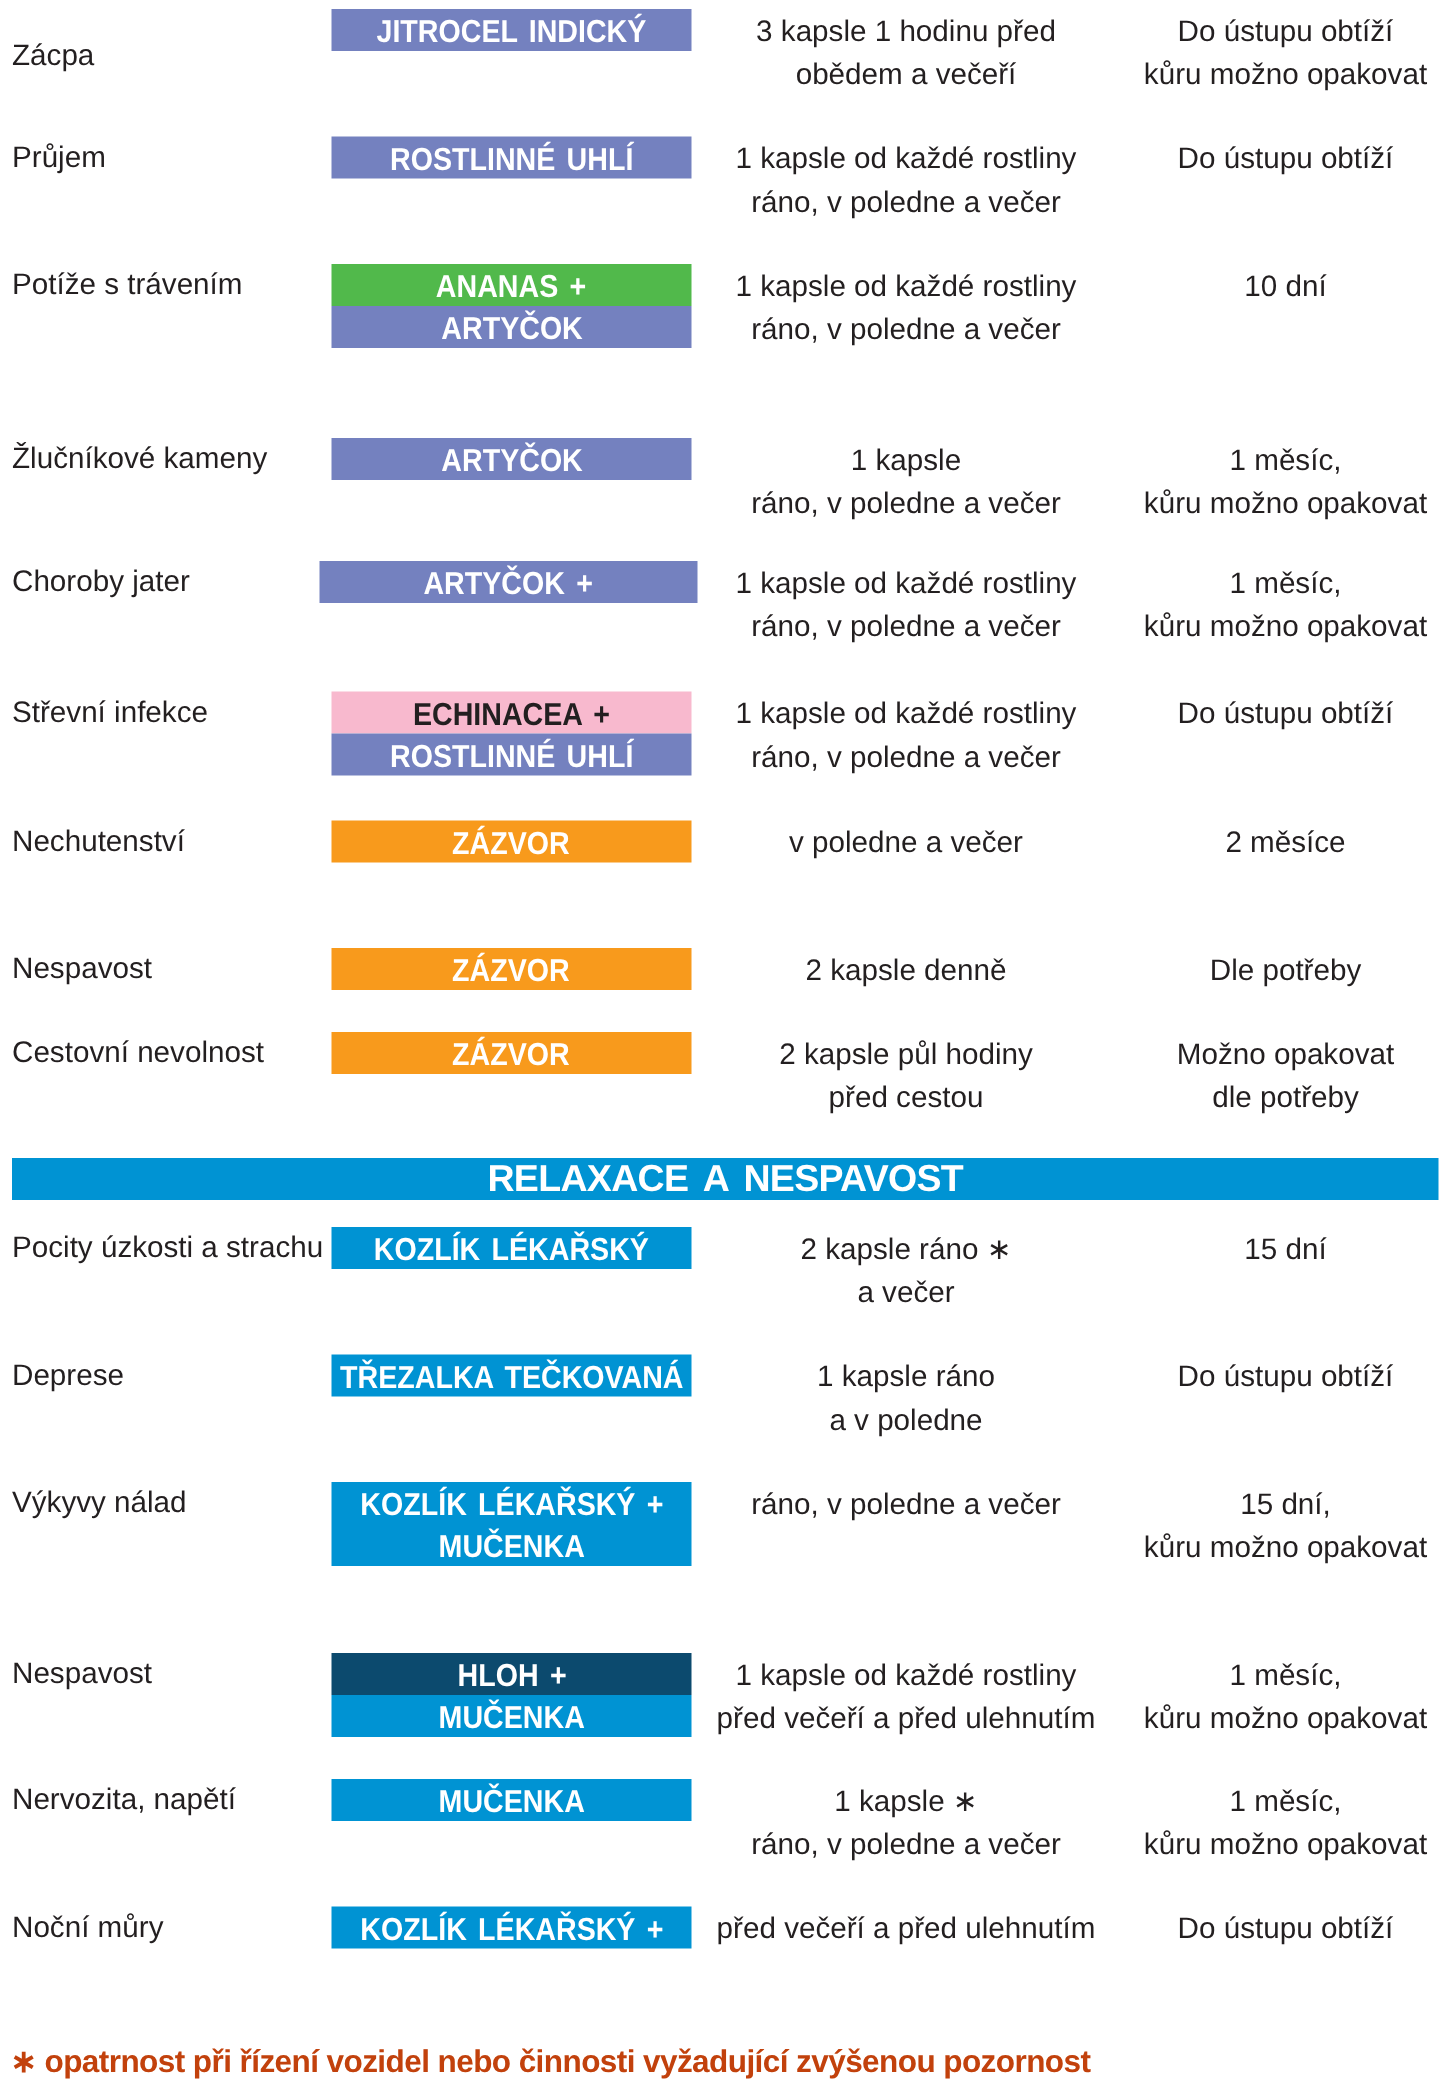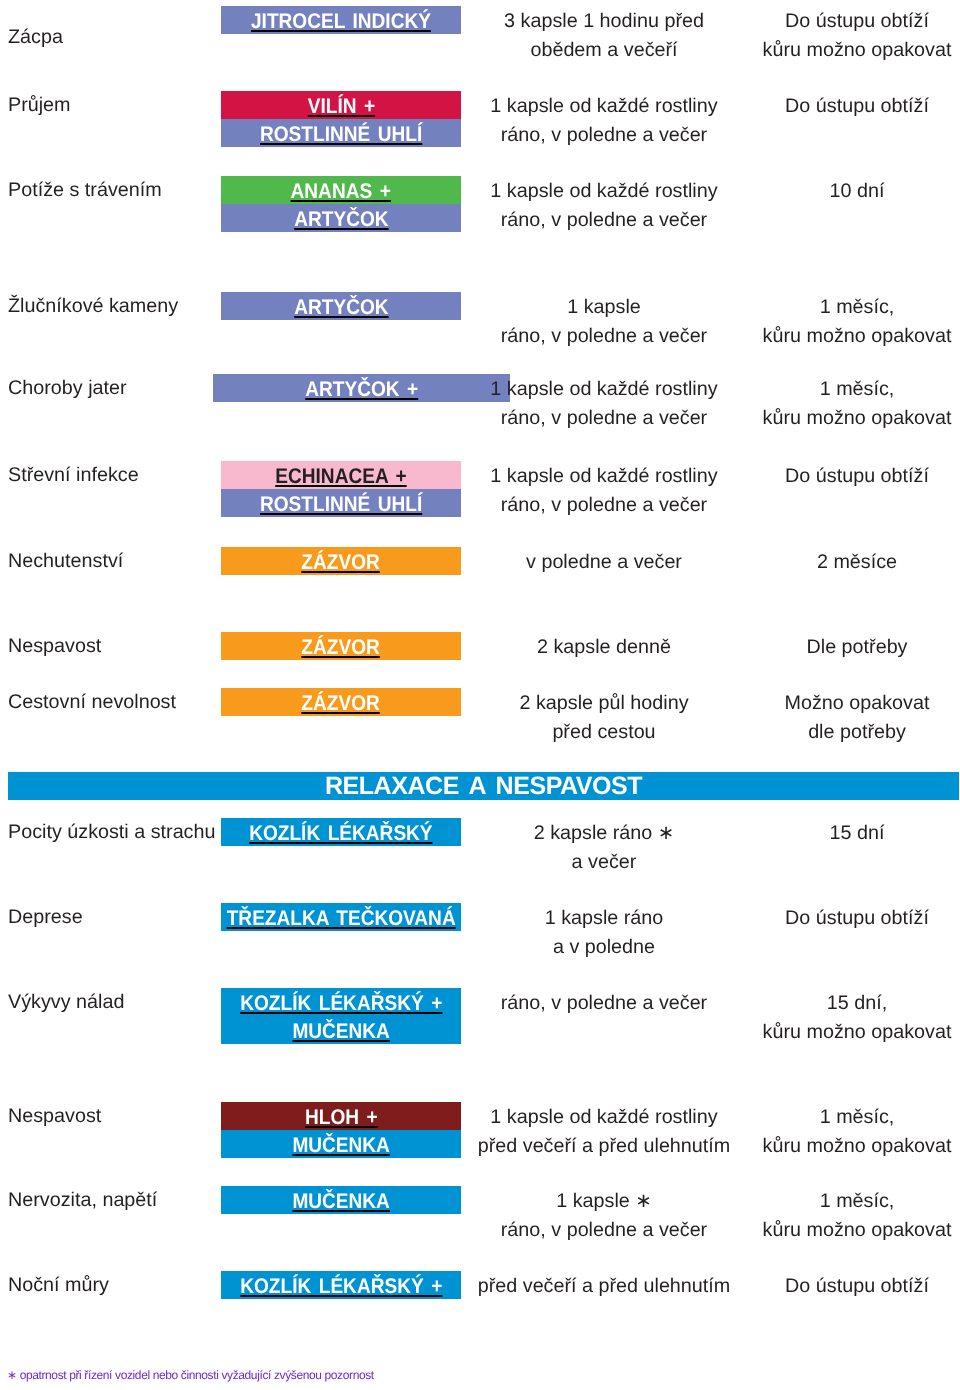--- a/index.html
+++ b/index.html
@@ -6,36 +6,36 @@
   html,body{margin:0;padding:0;background:#fff;}
   body{width:960px;height:1390px;overflow:hidden;
        font-family:"Liberation Sans", sans-serif;
        -webkit-font-smoothing:antialiased;
        text-rendering:geometricPrecision;}
   .sheet{position:relative;width:960px;height:1390px;background:#fff;
          transform:translateZ(0);}
   .row{position:absolute;left:0;top:0;width:960px;height:0;}
   .ailment{position:absolute;left:8px;font-size:19.75px;color:#231f20;
            white-space:nowrap;line-height:19px;}
-  .bars{position:absolute;left:221px;width:240px;text-decoration:underline;}
-  .bars.wide{left:213px;width:297px;}
+  .bars{position:absolute;left:221px;width:240px;}
+  .bars.wide{left:213px;width:252px;}
   .bar{display:flex;position:relative;height:28px;overflow:hidden;
        align-items:center;justify-content:center;}
   .bar i{display:inline-block;line-height:36px;font-style:normal;font-weight:bold;
          font-size:21.2px;color:#fff;white-space:nowrap;flex:0 0 auto;word-spacing:2.5px;
          transform-origin:center center;position:relative;top:1.5px;}
   .bar.dark i{color:#231f20;}
   .dose{position:absolute;left:463px;width:282px;text-align:center;font-size:19.75px;
         color:#231f20;line-height:29.5px;}
   .dur{position:absolute;left:755px;width:204px;text-align:center;font-size:19.75px;
        color:#231f20;line-height:29.5px;}
   .section{position:absolute;left:8px;width:951px;height:28px;line-height:28px;
            background:#0093d3;color:#fff;font-weight:bold;font-size:25px;
            text-align:center;letter-spacing:-0.45px;word-spacing:4px;}
-  .footnote{position:absolute;left:7px;font-weight:normal;font-size:12px;color:#6d28d9;
+  .footnote{position:absolute;left:7px;font-weight:bold;font-size:21px;color:#c2410c;
             white-space:nowrap;line-height:18px;letter-spacing:-0.38px;}
 </style>
 </head>
 <body>
 
 <div class="sheet">
   <div class="row">
     <div class="ailment" style="top:28px">Zácpa</div>
     <div class="bars" style="top:6px">
       <span class="bar" style="background:#7481bf">
@@ -47,23 +47,20 @@
       <div>obědem a večeří</div>
     </div>
     <div class="dur" style="top:6.5px">
       <div>Do ústupu obtíží</div>
       <div>kůru možno opakovat</div>
     </div>
   </div>
   <div class="row">
     <div class="ailment" style="top:95.5px">Průjem</div>
     <div class="bars" style="top:91px">
-      <span class="bar" style="background:#d41345">
-          <i style="transform: scaleX(0.9);">VILÍN +</i>
-        </span>
       <span class="bar" style="background:#7481bf">
           <i style="transform: scaleX(0.9);">ROSTLINNÉ UHLÍ</i>
         </span>
     </div>
     <div class="dose" style="top:91.5px">
       <div>1 kapsle od každé rostliny</div>
       <div>ráno, v poledne a večer</div>
     </div>
     <div class="dur" style="top:91.5px">
       <div>Do ústupu obtíží</div>
@@ -225,21 +222,21 @@
       <div>ráno, v poledne a večer</div>
     </div>
     <div class="dur" style="top:988.5px">
       <div>15 dní,</div>
       <div>kůru možno opakovat</div>
     </div>
   </div>
   <div class="row">
     <div class="ailment" style="top:1106.5px">Nespavost</div>
     <div class="bars" style="top:1102px">
-      <span class="bar" style="background:#7f1d1d">
+      <span class="bar" style="background:#0c4a6e">
           <i style="transform: scaleX(0.9);">HLOH +</i>
         </span>
       <span class="bar" style="background:#0093d3">
           <i style="transform: scaleX(0.9);">MUČENKA</i>
         </span>
     </div>
     <div class="dose" style="top:1102.5px">
       <div>1 kapsle od každé rostliny</div>
       <div>před večeří a před ulehnutím</div>
     </div>

